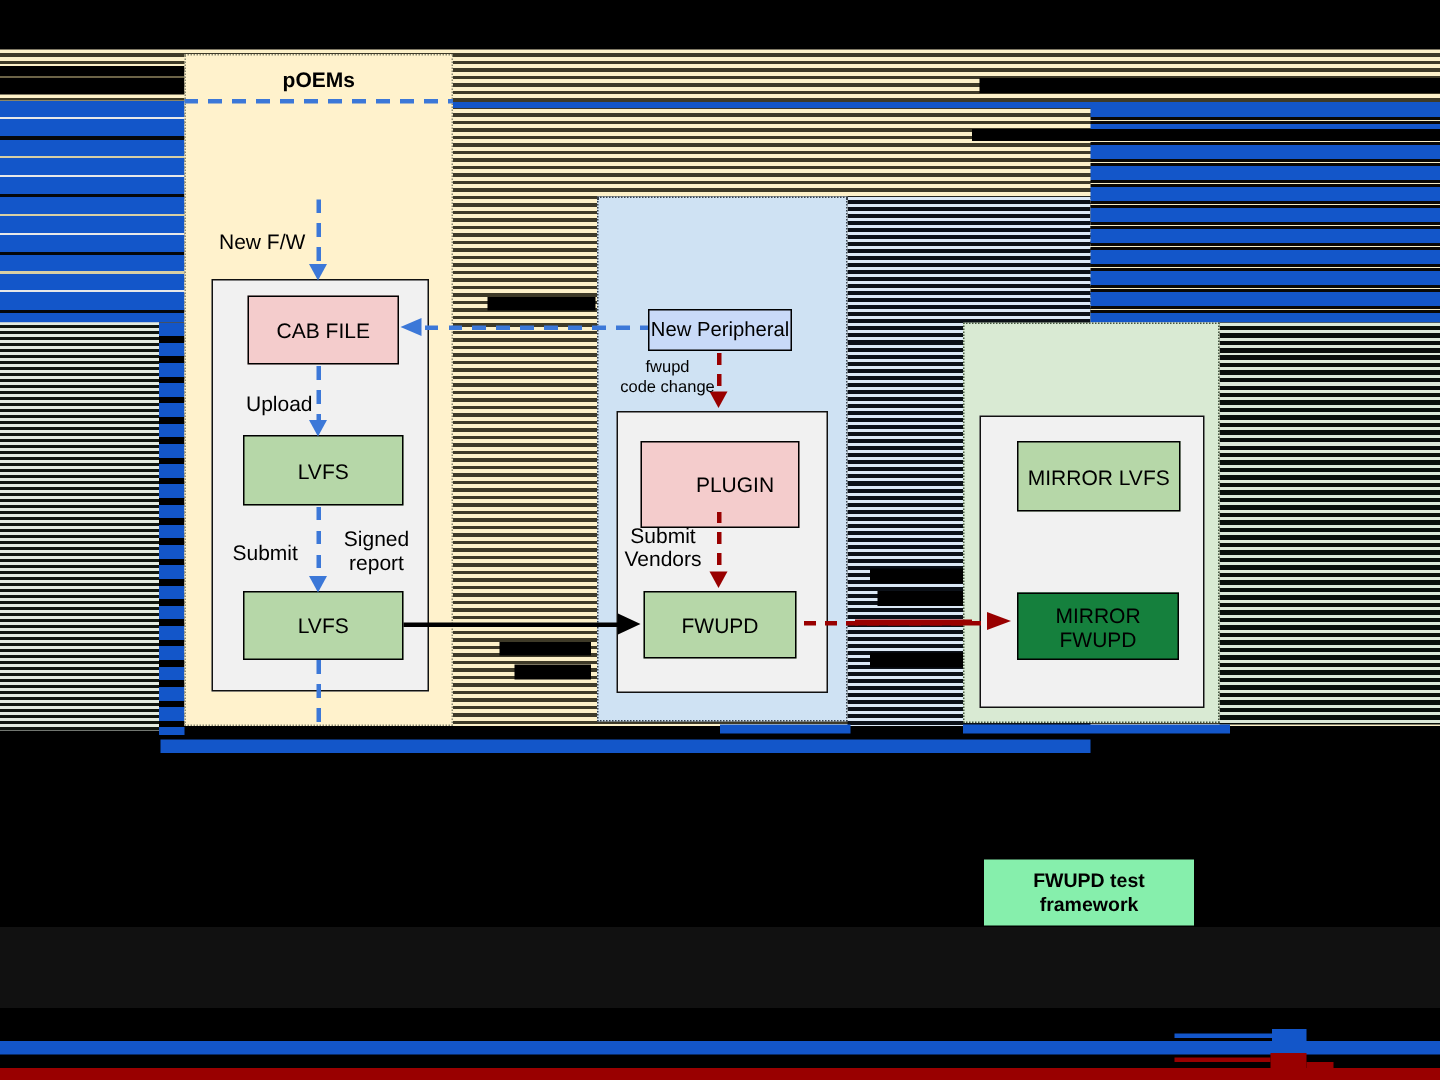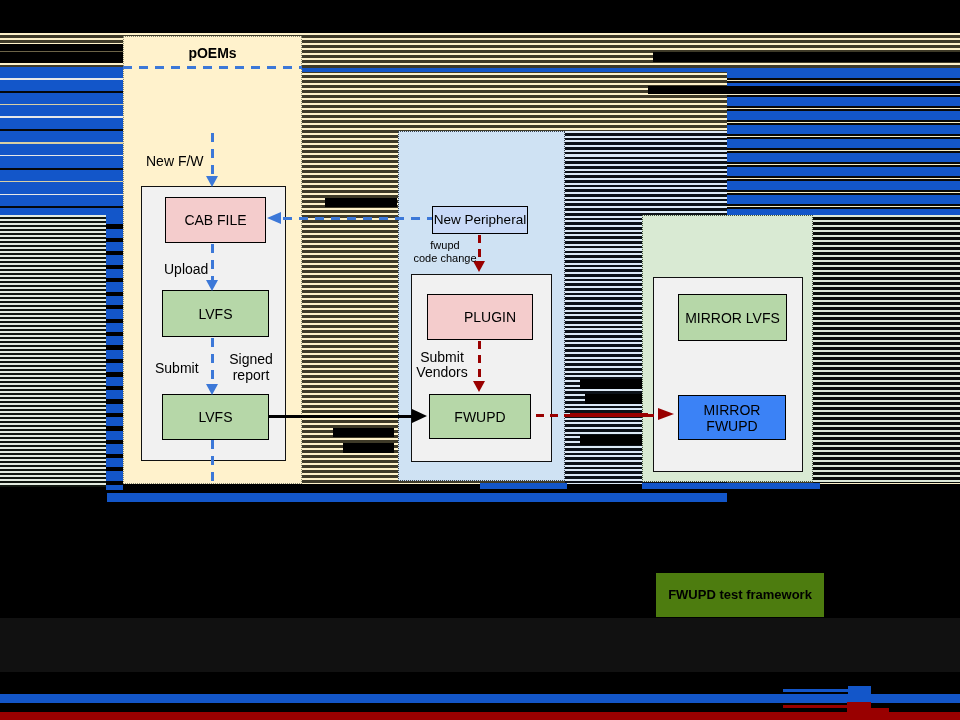--- a/index.html
+++ b/index.html
@@ -56,25 +56,25 @@
   #gray-google{left:653px;top:277px;width:150px;height:195px;}
 
   
   .dbox{border:1.5px solid #000;display:flex;flex-direction:column;align-items:center;
         justify-content:center;font-size:14px;line-height:16px;text-align:center;}
   #box-existing{left:166px;top:87px;width:98px;height:45px;background:#c9daf8;}
   #box-cab{left:165px;top:197px;width:101px;height:46px;background:#f4cccc;}
   #box-lvfs1{left:162px;top:290px;width:107px;height:47px;background:#b6d7a8;}
   #box-lvfs2{left:162px;top:394px;width:107px;height:46px;background:#b6d7a8;}
   #box-newperiph{left:432px;top:206px;width:96px;height:28px;background:#c9daf8;font-size:13.5px;}
-  #box-plugin{left:427px;top:294px;width:106px;height:46px;background:#f4cccc;padding-left:20px;}
+  #box-plugin{left:427px;top:294px;width:106px;height:58px;background:#f4cccc;padding-left:20px;}
   #box-fwupd{left:429px;top:394px;width:102px;height:45px;background:#b6d7a8;}
   #box-mlvfs{left:678px;top:294px;width:109px;height:47px;background:#b6d7a8;}
-  #box-mfwupd{left:678px;top:395px;width:108px;height:45px;background:#3b82f6;}
-  #box-testfw{left:656px;top:573px;width:168px;height:44px;background:#4d7c0f;border:none;
+  #box-mfwupd{left:678px;top:395px;width:108px;height:45px;background:#15803d;}
+  #box-testfw{left:656px;top:573px;width:140px;height:44px;background:#86efac;border:none;
               font-weight:bold;font-size:13px;}
 
   
   .dash-h-blue{height:3px;background:repeating-linear-gradient(90deg,#3c78d8 0 9px,rgba(0,0,0,0) 9px 16px);}
   .dash-v-blue{width:3px;background:repeating-linear-gradient(180deg,#3c78d8 0 9px,rgba(0,0,0,0) 9px 16px);}
   .dash-h-red{height:3px;background:repeating-linear-gradient(90deg,#990000 0 8px,rgba(0,0,0,0) 8px 14px);}
   .dash-v-red{width:3px;background:repeating-linear-gradient(180deg,#990000 0 8px,rgba(0,0,0,0) 8px 14px);}
   .tri{width:0;height:0;}
   .ah-down-blue{border-left:6px solid transparent;border-right:6px solid transparent;border-top:11px solid #3c78d8;}
   .ah-left-blue{border-top:6px solid transparent;border-bottom:6px solid transparent;border-right:14px solid #3c78d8;}

